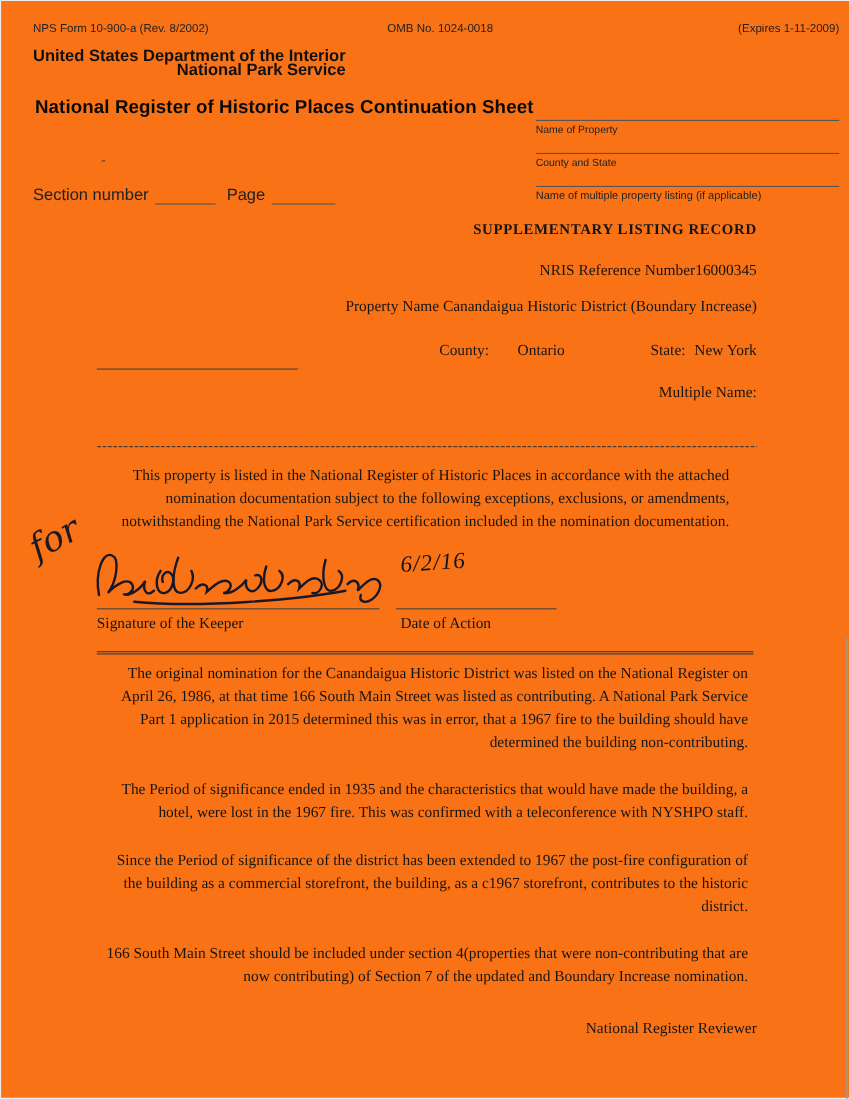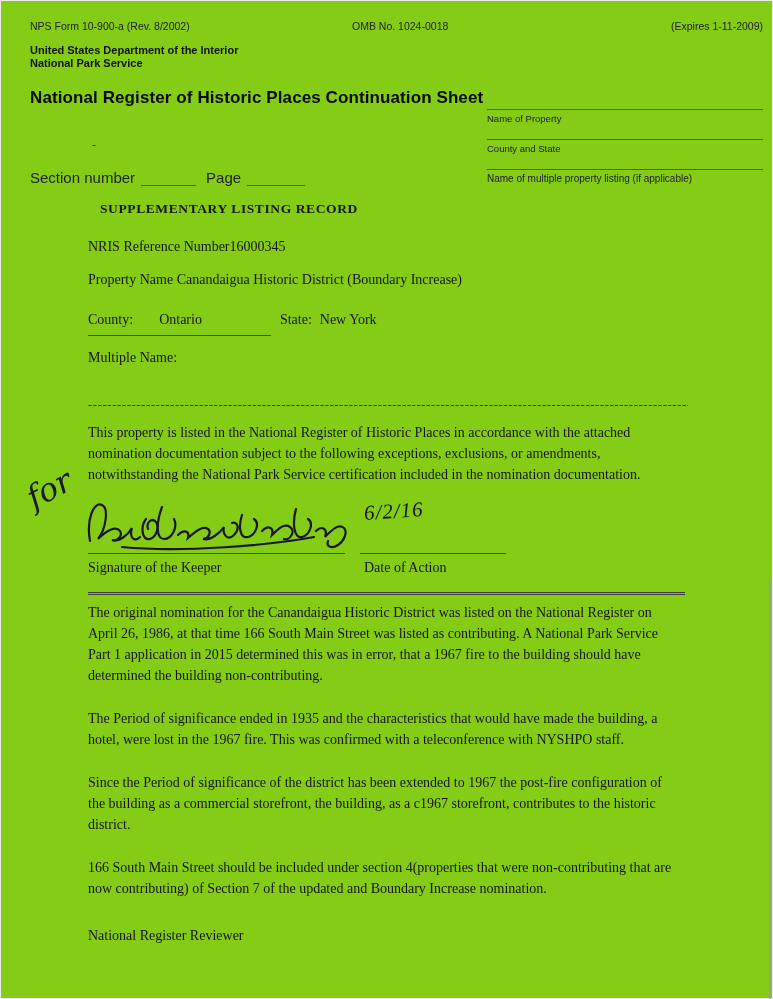--- a/index.html
+++ b/index.html
@@ -2,34 +2,35 @@
 <html><head>
 <meta charset="utf-8">
 <style>
   * { margin: 0; padding: 0; box-sizing: border-box; }
   html, body { background: #e8e8e8; }
   .page {
     position: relative;
     width: 773px;
     height: 999px;
     margin: 0 auto;
-    background: #84cc16;
+    background: #f97316;
     font-family: "Liberation Serif", serif;
     color: #1c1c1c;
     overflow: hidden;
     box-shadow: inset 0 0 0 1px #ececec;
+    text-align: right;
   }
   
   .hdr-small { position: absolute; font-family: "Liberation Sans", sans-serif; font-size: 10.5px; color: #222; }
   .form-no   { left: 30px;  top: 20px; }
   .omb-no    { left: 352px; top: 20px; }
   .expires   { right: 10px; top: 20px; }
   .agency {
     position: absolute; left: 30px; top: 44px;
-    font-family: "Liberation Sans", sans-serif; font-size: 11px; font-weight: bold;
+    font-family: "Liberation Sans", sans-serif; font-size: 15px; font-weight: bold;
     line-height: 13px; color: #111;
   }
   .doc-title {
     position: absolute; left: 30px; top: 88px; width: 455px;
     font-family: "Liberation Sans", sans-serif; font-size: 17px; font-weight: bold;
     color: #0a0a0a; letter-spacing: 0.1px;
   }
   .right-col { position: absolute; left: 487px; top: 0; width: 276px; font-family: "Liberation Sans", sans-serif; }
   .blank-rule { border-bottom: 1px solid #555; height: 1px; width: 100%; }
   .rule-1 { position: absolute; top: 109px; }

